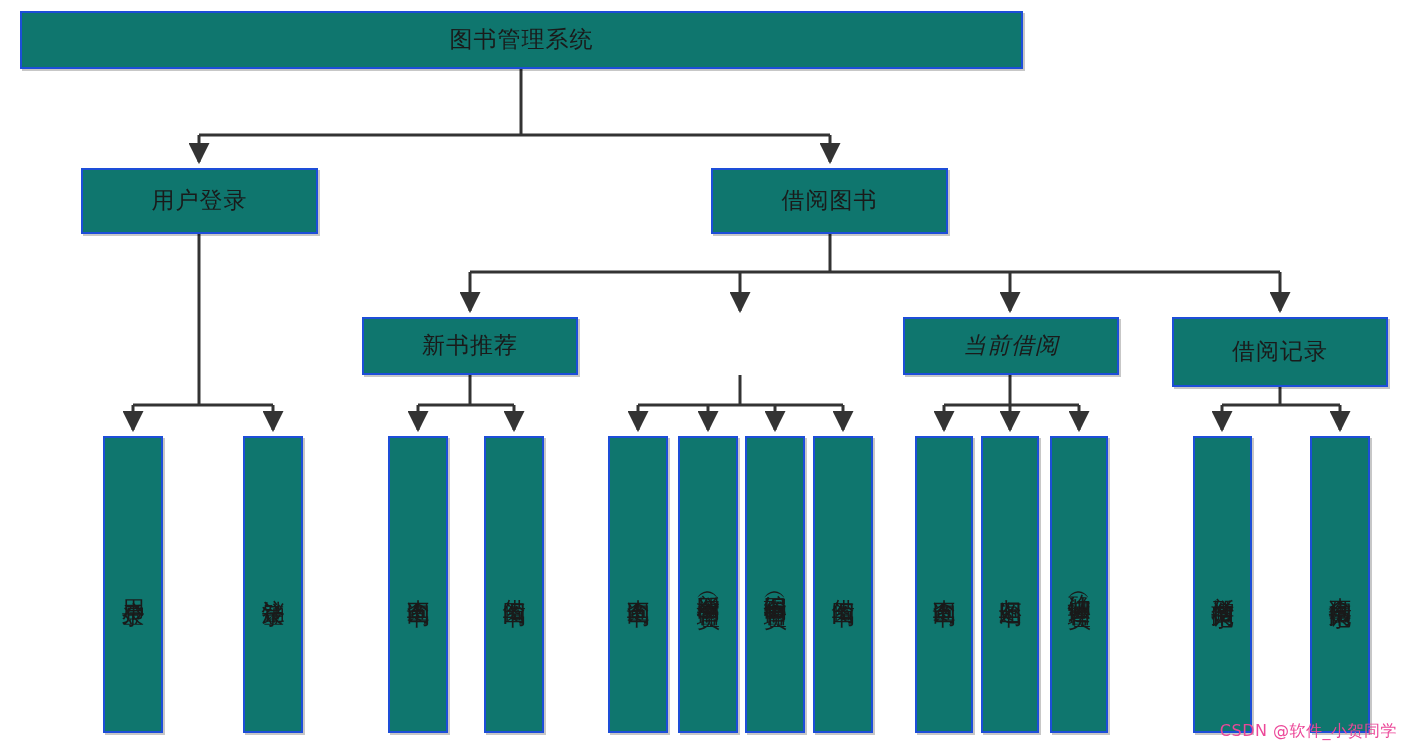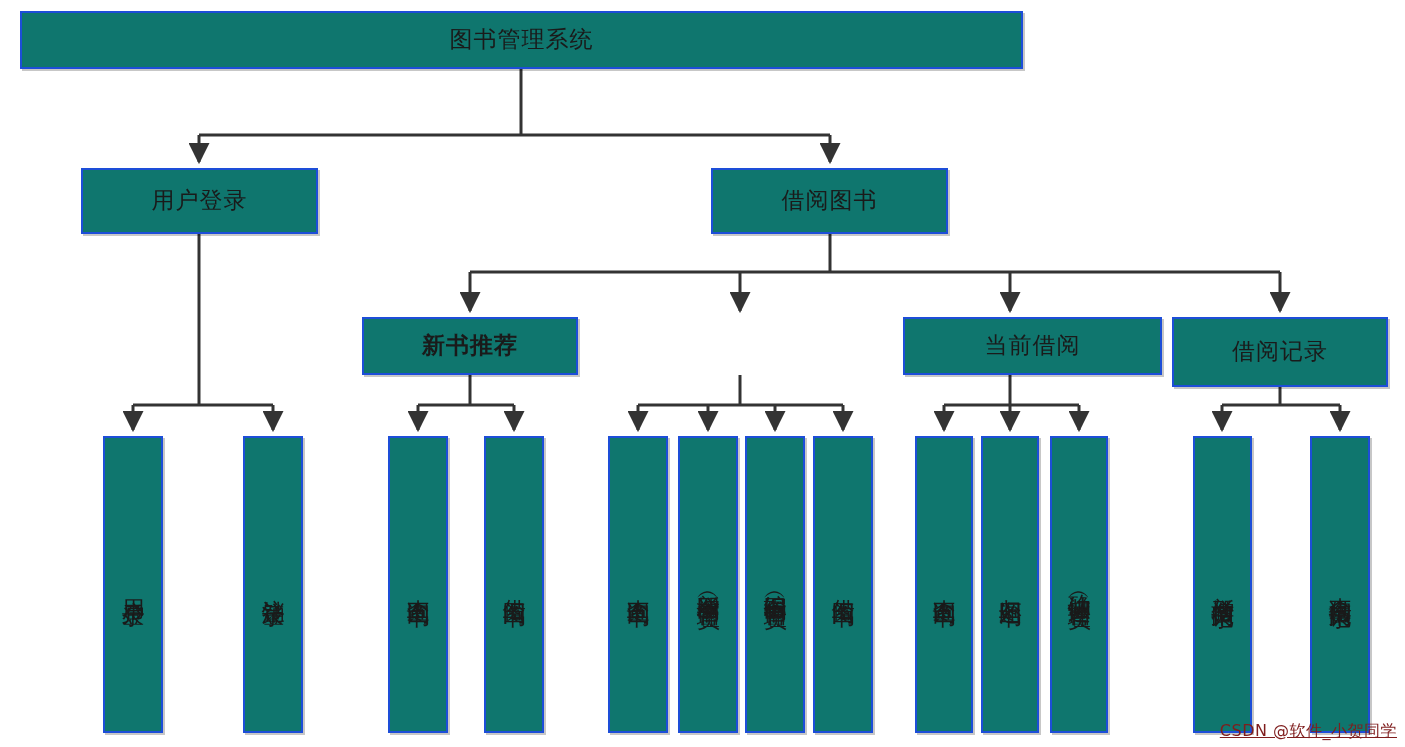--- a/index.html
+++ b/index.html
@@ -56,25 +56,24 @@
   .node.vert .label {
     writing-mode: vertical-rl;
     text-orientation: upright;
     text-align: center;
   }
   #watermark {
     position: absolute;
     right: 8px;
     bottom: 5px;
     font-size: 16px;
-    color: #7f1d1d;
+    color: #ec4899;
     letter-spacing: 0.5px;
     white-space: nowrap;
     pointer-events: none;
-    text-decoration: underline;
   }
 </style>
 </head>
 <body>
 
 <div id="canvas">
 
   <svg id="edges" viewBox="0 0 1405 747" xmlns="http://www.w3.org/2000/svg">
     <defs>
       <marker id="arrow" viewBox="0 0 10 10" refX="9" refY="5" markerWidth="7" markerHeight="7" orient="auto-start-reverse">
@@ -129,24 +128,24 @@
     <span class="label">图书管理系统</span>
   </div>
 
   <div class="node horiz" style="left:81px; top:168px; width:237px; height:66px;">
     <span class="label">用户登录</span>
   </div>
   <div class="node horiz" style="left:711px; top:168px; width:237px; height:66px;">
     <span class="label">借阅图书</span>
   </div>
 
-  <div class="node horiz" style="left:362px; top:317px; width:216px; height:58px;font-weight:bold;">
+  <div class="node horiz" style="left:362px; top:317px; width:216px; height:58px;">
     <span class="label">新书推荐</span>
   </div>
-  <div class="node horiz" style="left:903px; top:317px; width:259px; height:58px;">
+  <div class="node horiz" style="left:903px; top:317px; width:216px; height:58px;font-style:italic;">
     <span class="label">当前借阅</span>
   </div>
   <div class="node horiz" style="left:1172px; top:317px; width:216px; height:70px;">
     <span class="label">借阅记录</span>
   </div>
 
   <div class="node vert" style="left:103px; top:436px; width:60px; height:297px;">
     <span class="label">用户登录</span>
   </div>
   <div class="node vert" style="left:243px; top:436px; width:60px; height:297px;">

